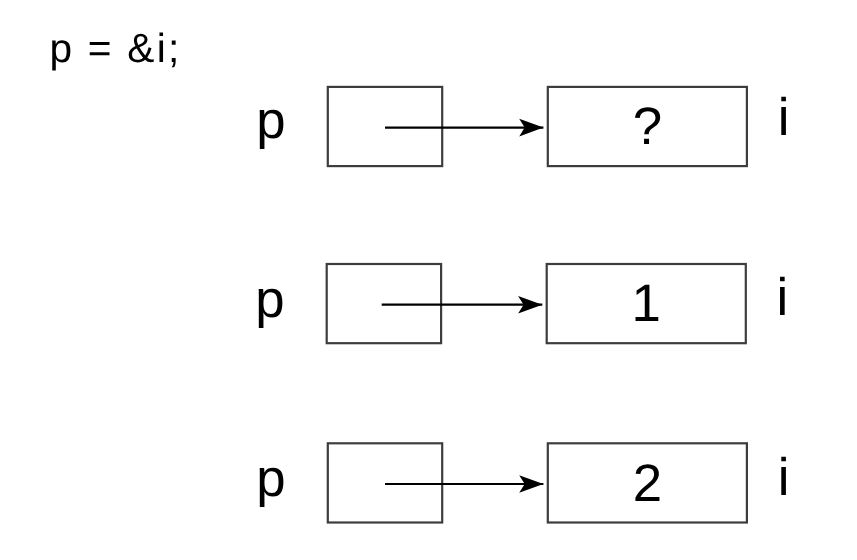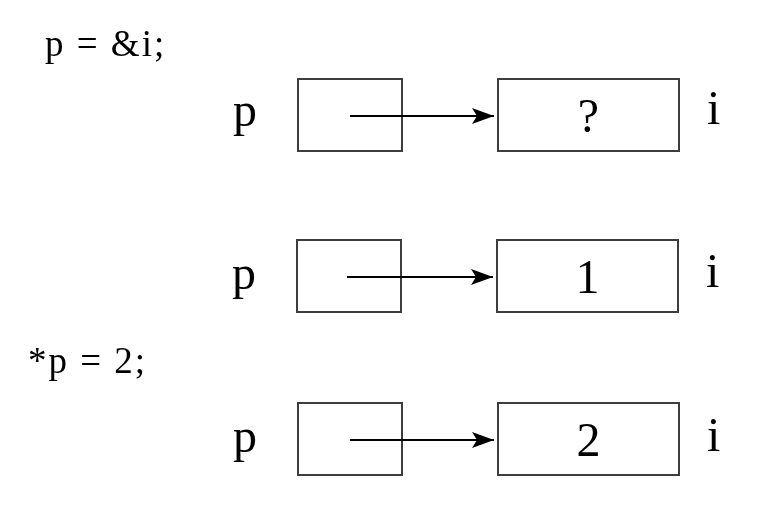--- a/index.html
+++ b/index.html
@@ -6,21 +6,21 @@
     --bg:#ffffff;
     --border:#3d3d3d;
     --arrow:#000000;
     --text:#000000;
   }
   html,body{margin:0;padding:0;background:var(--bg);}
   .canvas{
     position:relative;
     width:764px;height:509px;
     background:var(--bg);
-    font-family:Liberation Serif, serif;
+    font-family:Liberation Sans, sans-serif;
     color:var(--text);
     overflow:hidden;
   }
   .stmt{
     position:absolute;
     font-size:37px;
     line-height:1;
     letter-spacing:2px;
     white-space:pre;
     color:var(--text);
@@ -87,21 +87,20 @@
   <div class="box ibox ib0"></div>
   <div class="boxval v0">?</div>
   <div class="biglabel il0">i</div>
 
   <div class="biglabel pl1">p</div>
   <div class="box pbox pb1"></div>
   <div class="box ibox ib1"></div>
   <div class="boxval v1">1</div>
   <div class="biglabel il1">i</div>
 
-  <div class="stmt s2">*p = 2;</div>
   <div class="biglabel pl2">p</div>
   <div class="box pbox pb2"></div>
   <div class="box ibox ib2"></div>
   <div class="boxval v2">2</div>
   <div class="biglabel il2">i</div>
 
   <svg class="overlay" xmlns="http://www.w3.org/2000/svg">
     <defs>
       <marker id="arrowhead" markerUnits="userSpaceOnUse" markerWidth="24" markerHeight="18" refX="23" refY="9" orient="auto">
         <path d="M1,1 L23,9 L1,17 L6,9 Z" fill="var(--arrow)"></path>

